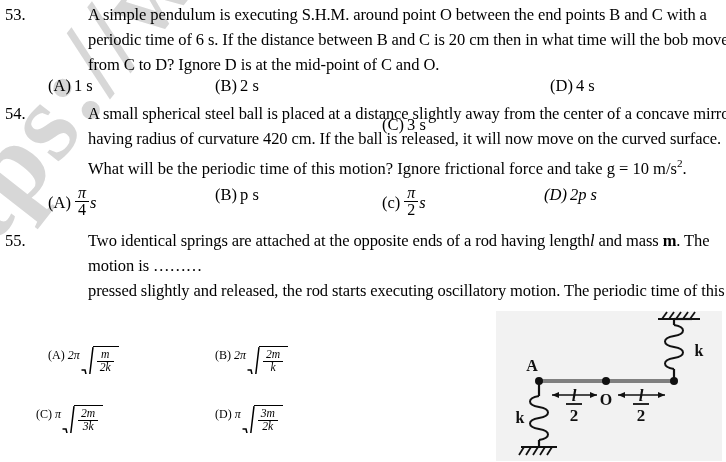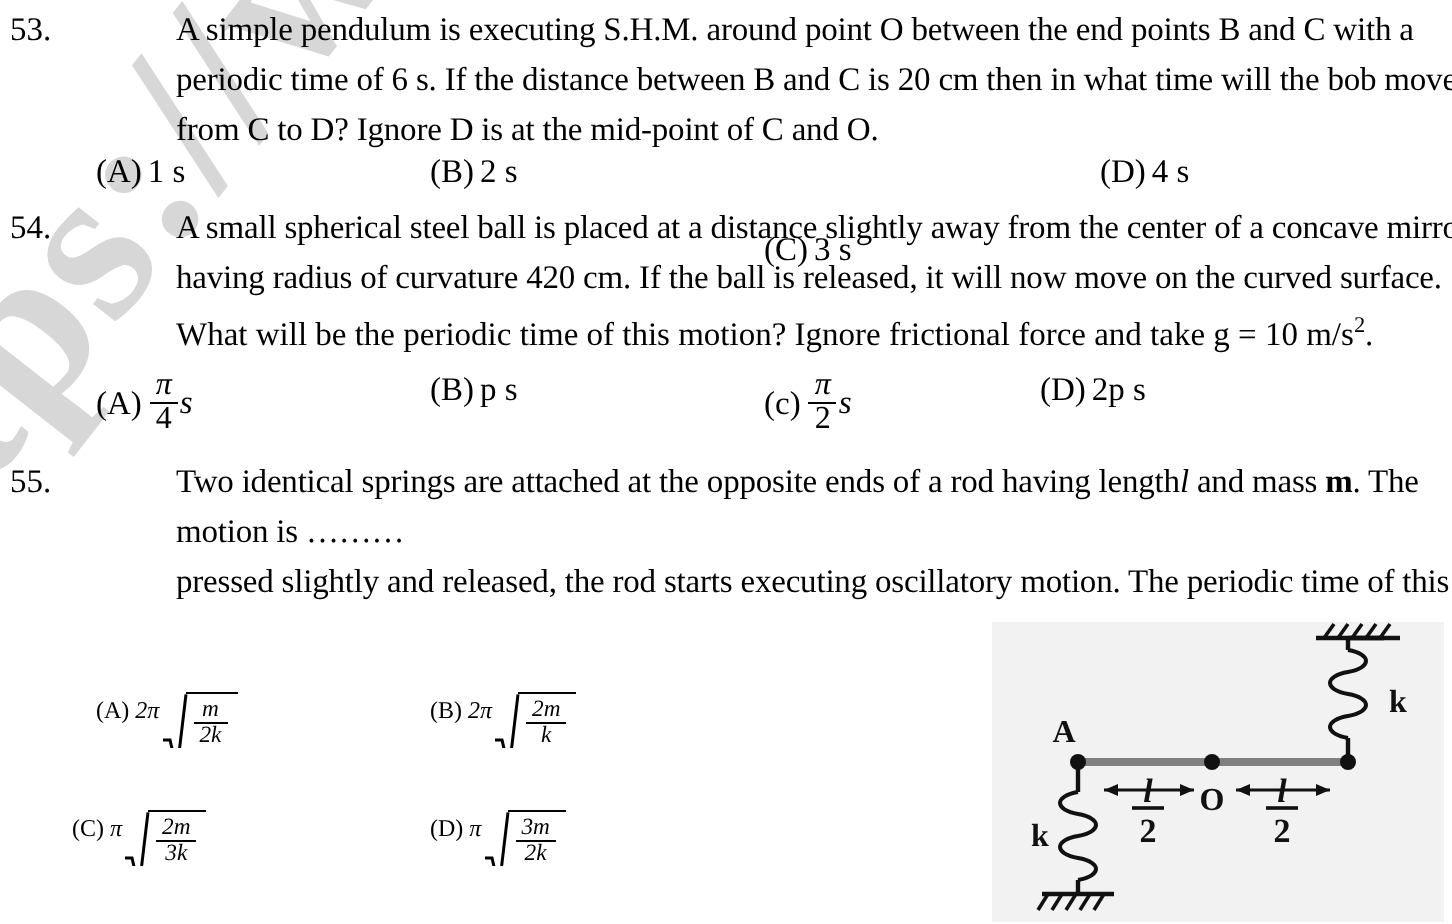--- a/index.html
+++ b/index.html
@@ -196,21 +196,21 @@
   <div class="opts" style="top:185px;">
     <div class="opt" style="left:48px;">
       <span class="lbl">(A)</span><span class="frac"><span class="num ital">π</span><span class="den">4</span></span><span class="ital">s</span>
     </div>
     <div class="opt" style="left:215px;">
       <span class="lbl">(B)</span><span>p s</span>
     </div>
     <div class="opt" style="left:382px;">
       <span class="lbl">(c)</span><span class="frac"><span class="num ital">π</span><span class="den">2</span></span><span class="ital">s</span>
     </div>
-    <div class="opt" style="left:520px;">
+    <div class="opt" style="left:544px;font-style:italic;">
       <span class="lbl">(D)</span><span>2p s</span>
     </div>
   </div>
 
   <div class="qblock" style="top:228px;">
     <div class="qnum">55.</div>
     <div class="qbody">
       <span class="line tight"><span>Two identical springs are attached at the opposite  ends of a rod having length</span><span class="ital">l</span><span> and mass </span><span class="bold">m</span><span>. The</span></span>
       <span class="line tight">motion is ………</span>
       <span class="line tight">pressed slightly and  released, the rod starts executing oscillatory motion.  The periodic time of this</span>

